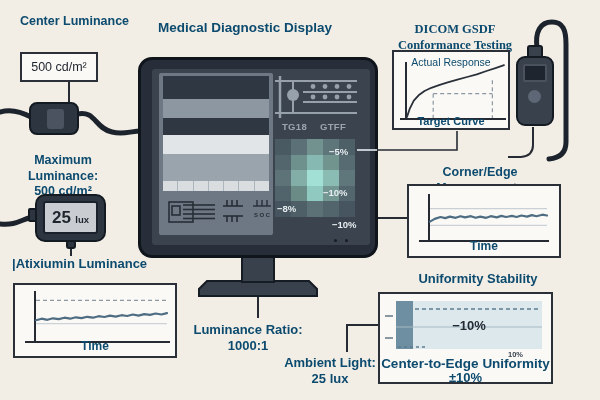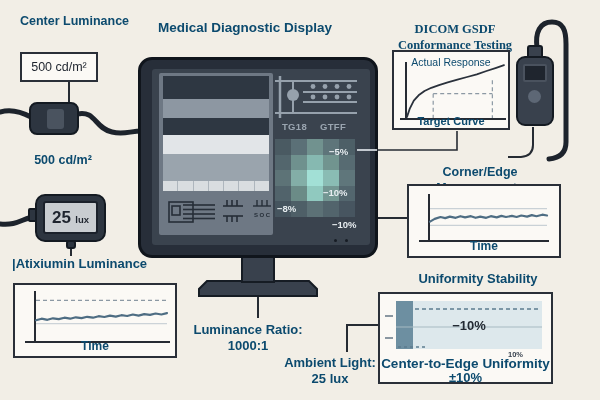--- a/index.html
+++ b/index.html
@@ -174,20 +174,21 @@
   </div>
   <div class="abs whitebox c" style="left:20px;top:52px;width:78px;height:30px;z-index:3;line-height:26px;font-size:12.5px;">
     <span>500 cd/m²</span>
   </div>
 
   <div class="abs dark-dev" style="left:29px;top:102px;width:50px;height:33px;border-radius:8px;">
     <div class="abs" style="left:16px;top:5px;width:17px;height:20px;background:#4a535f;border-radius:3px;"></div>
   </div>
 
   <div class="txt h2 c" style="left:2px;top:153px;width:122px;z-index:3;">
+    <div>Maximum Luminance:</div>
     <div>500 cd/m²</div>
   </div>
 
   <div class="abs dark-dev" style="left:35px;top:194px;width:71px;height:48px;border-radius:10px;"></div>
   <div class="abs" style="left:28px;top:208px;width:9px;height:14px;background:#2d3540;border:2px solid #141a22;border-radius:2px;z-index:3;"></div>
   <div class="abs c" style="left:43px;top:201px;width:55px;height:33px;background:#c9cdd1;border:2px solid #1b212b;border-radius:3px;z-index:4;line-height:29px;">
     <span style="font-size:17px;font-weight:700;">25</span>
     <span style="font-size:9.5px;font-weight:700;">lux</span>
   </div>
   <div class="abs" style="left:66px;top:240px;width:10px;height:9px;background:#2d3540;border:2px solid #141a22;border-radius:3px;z-index:3;"></div>

